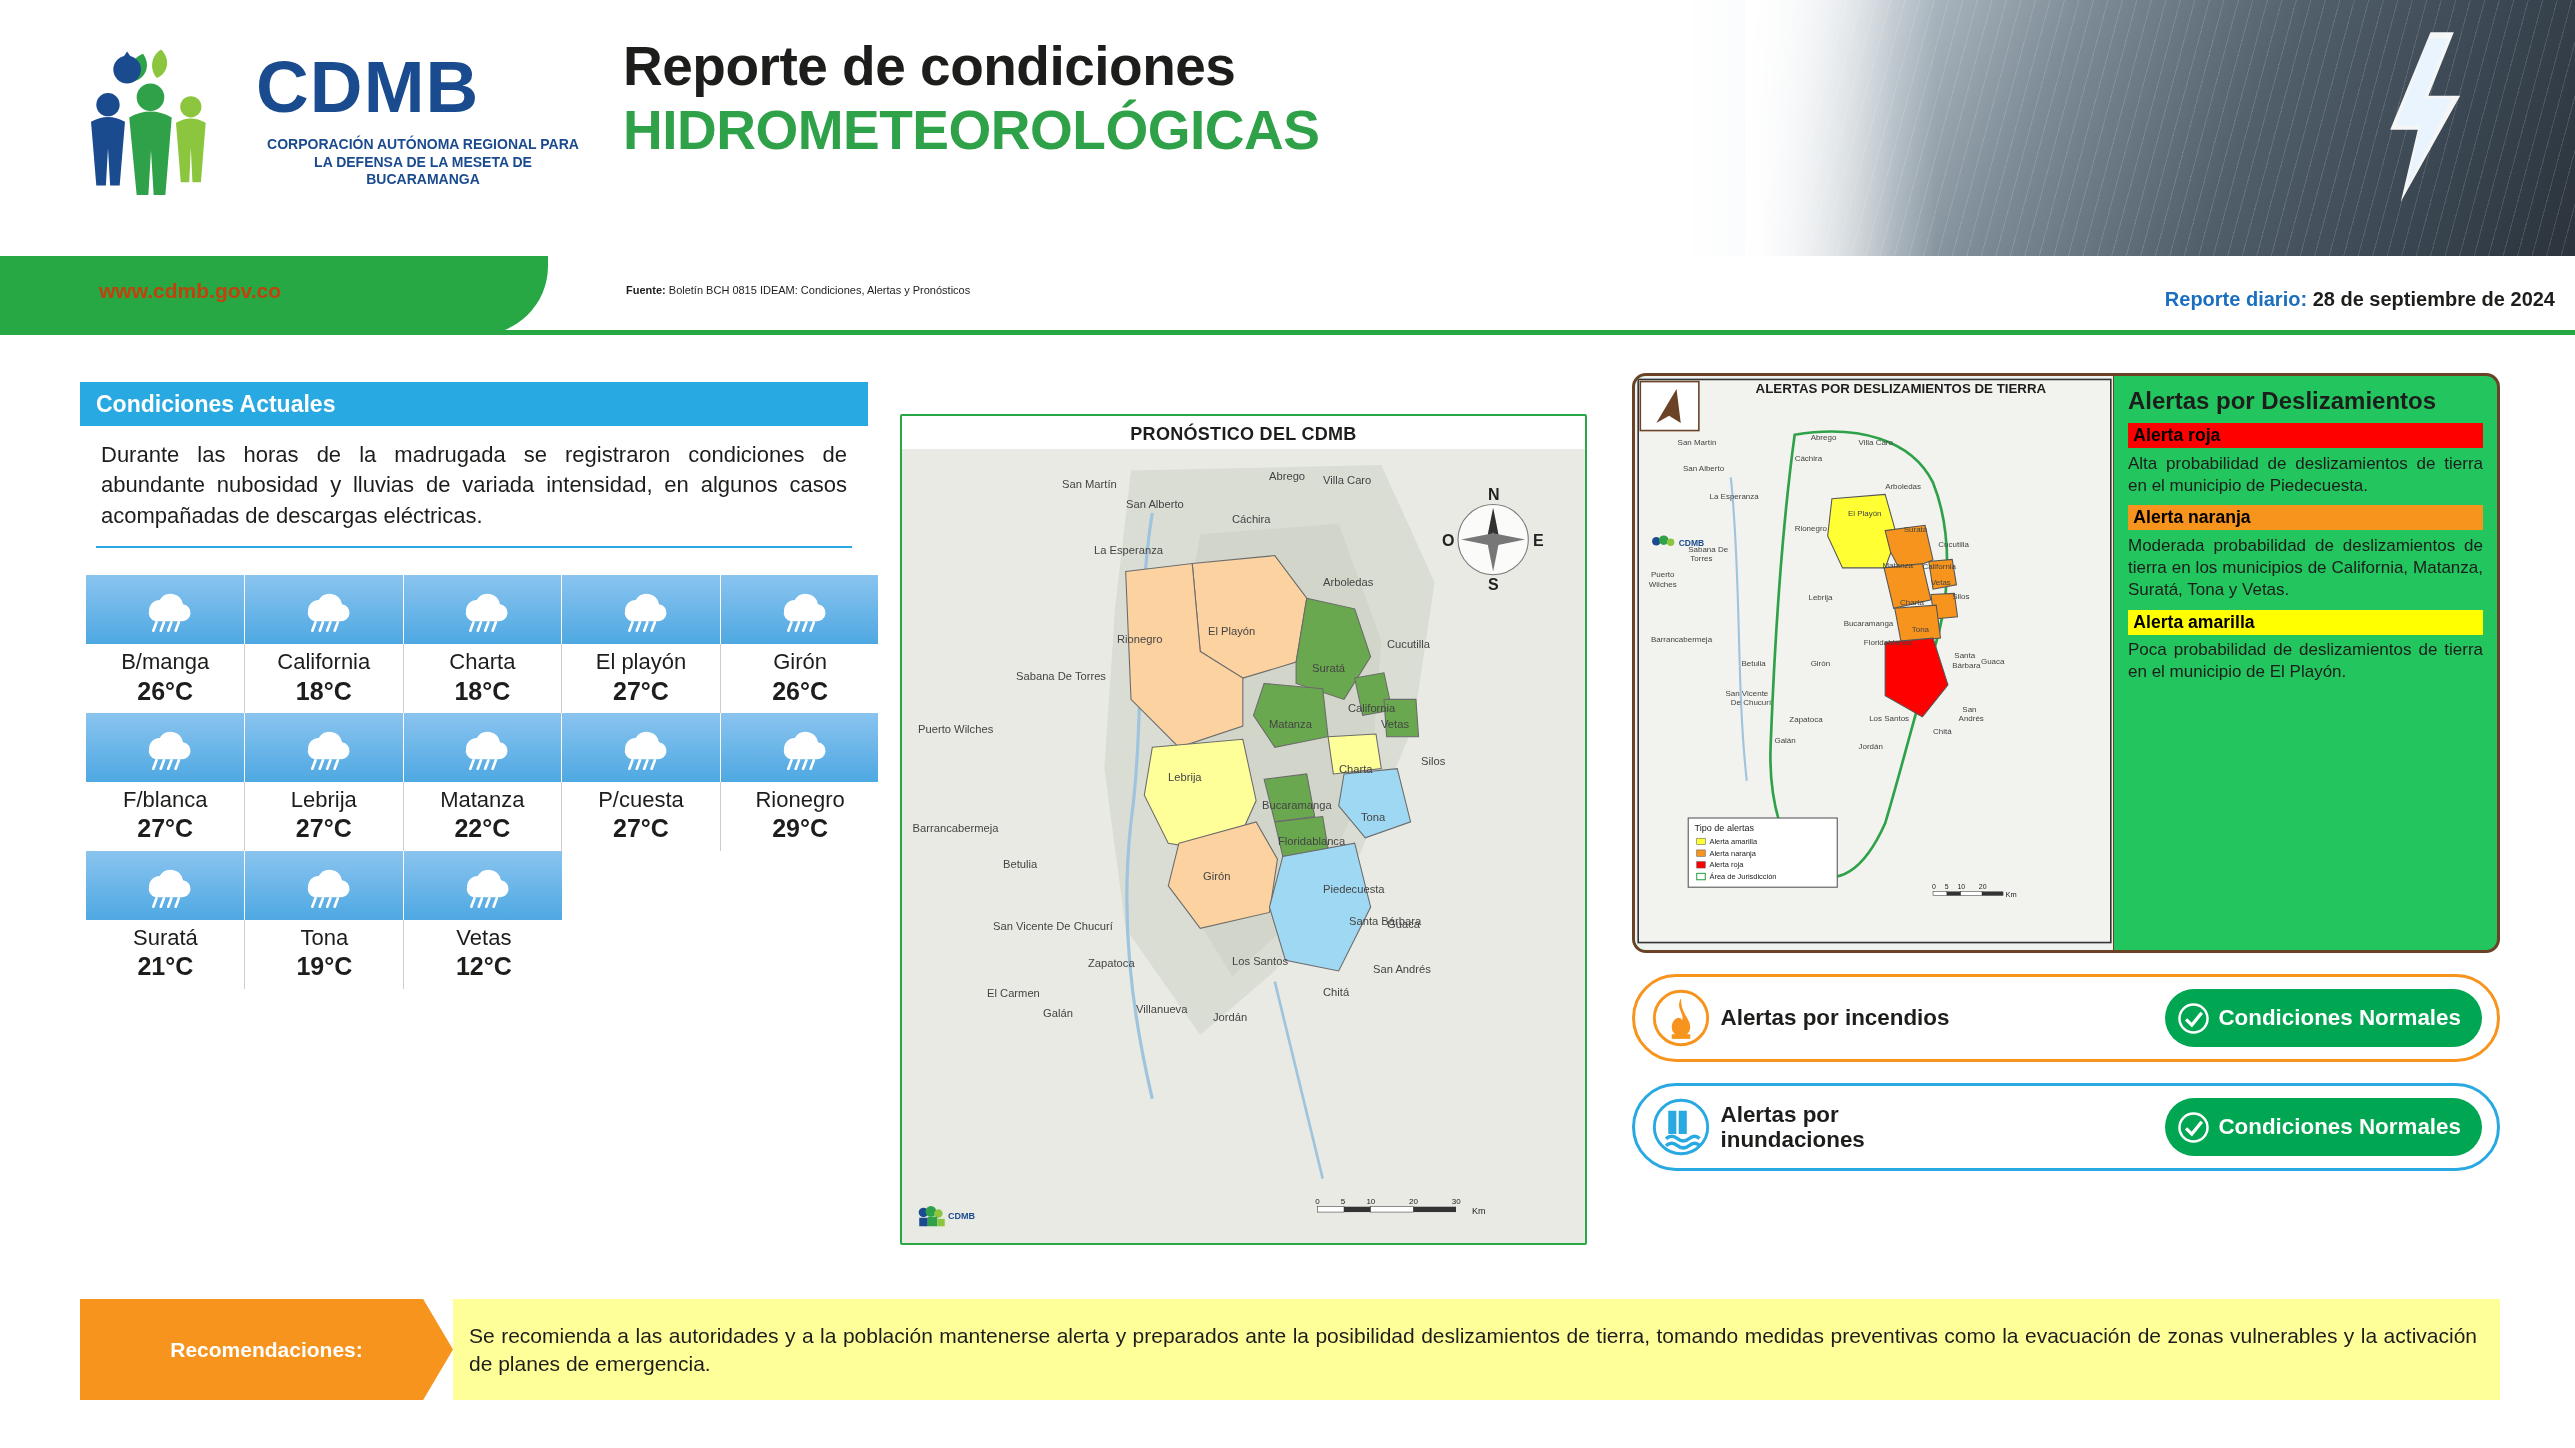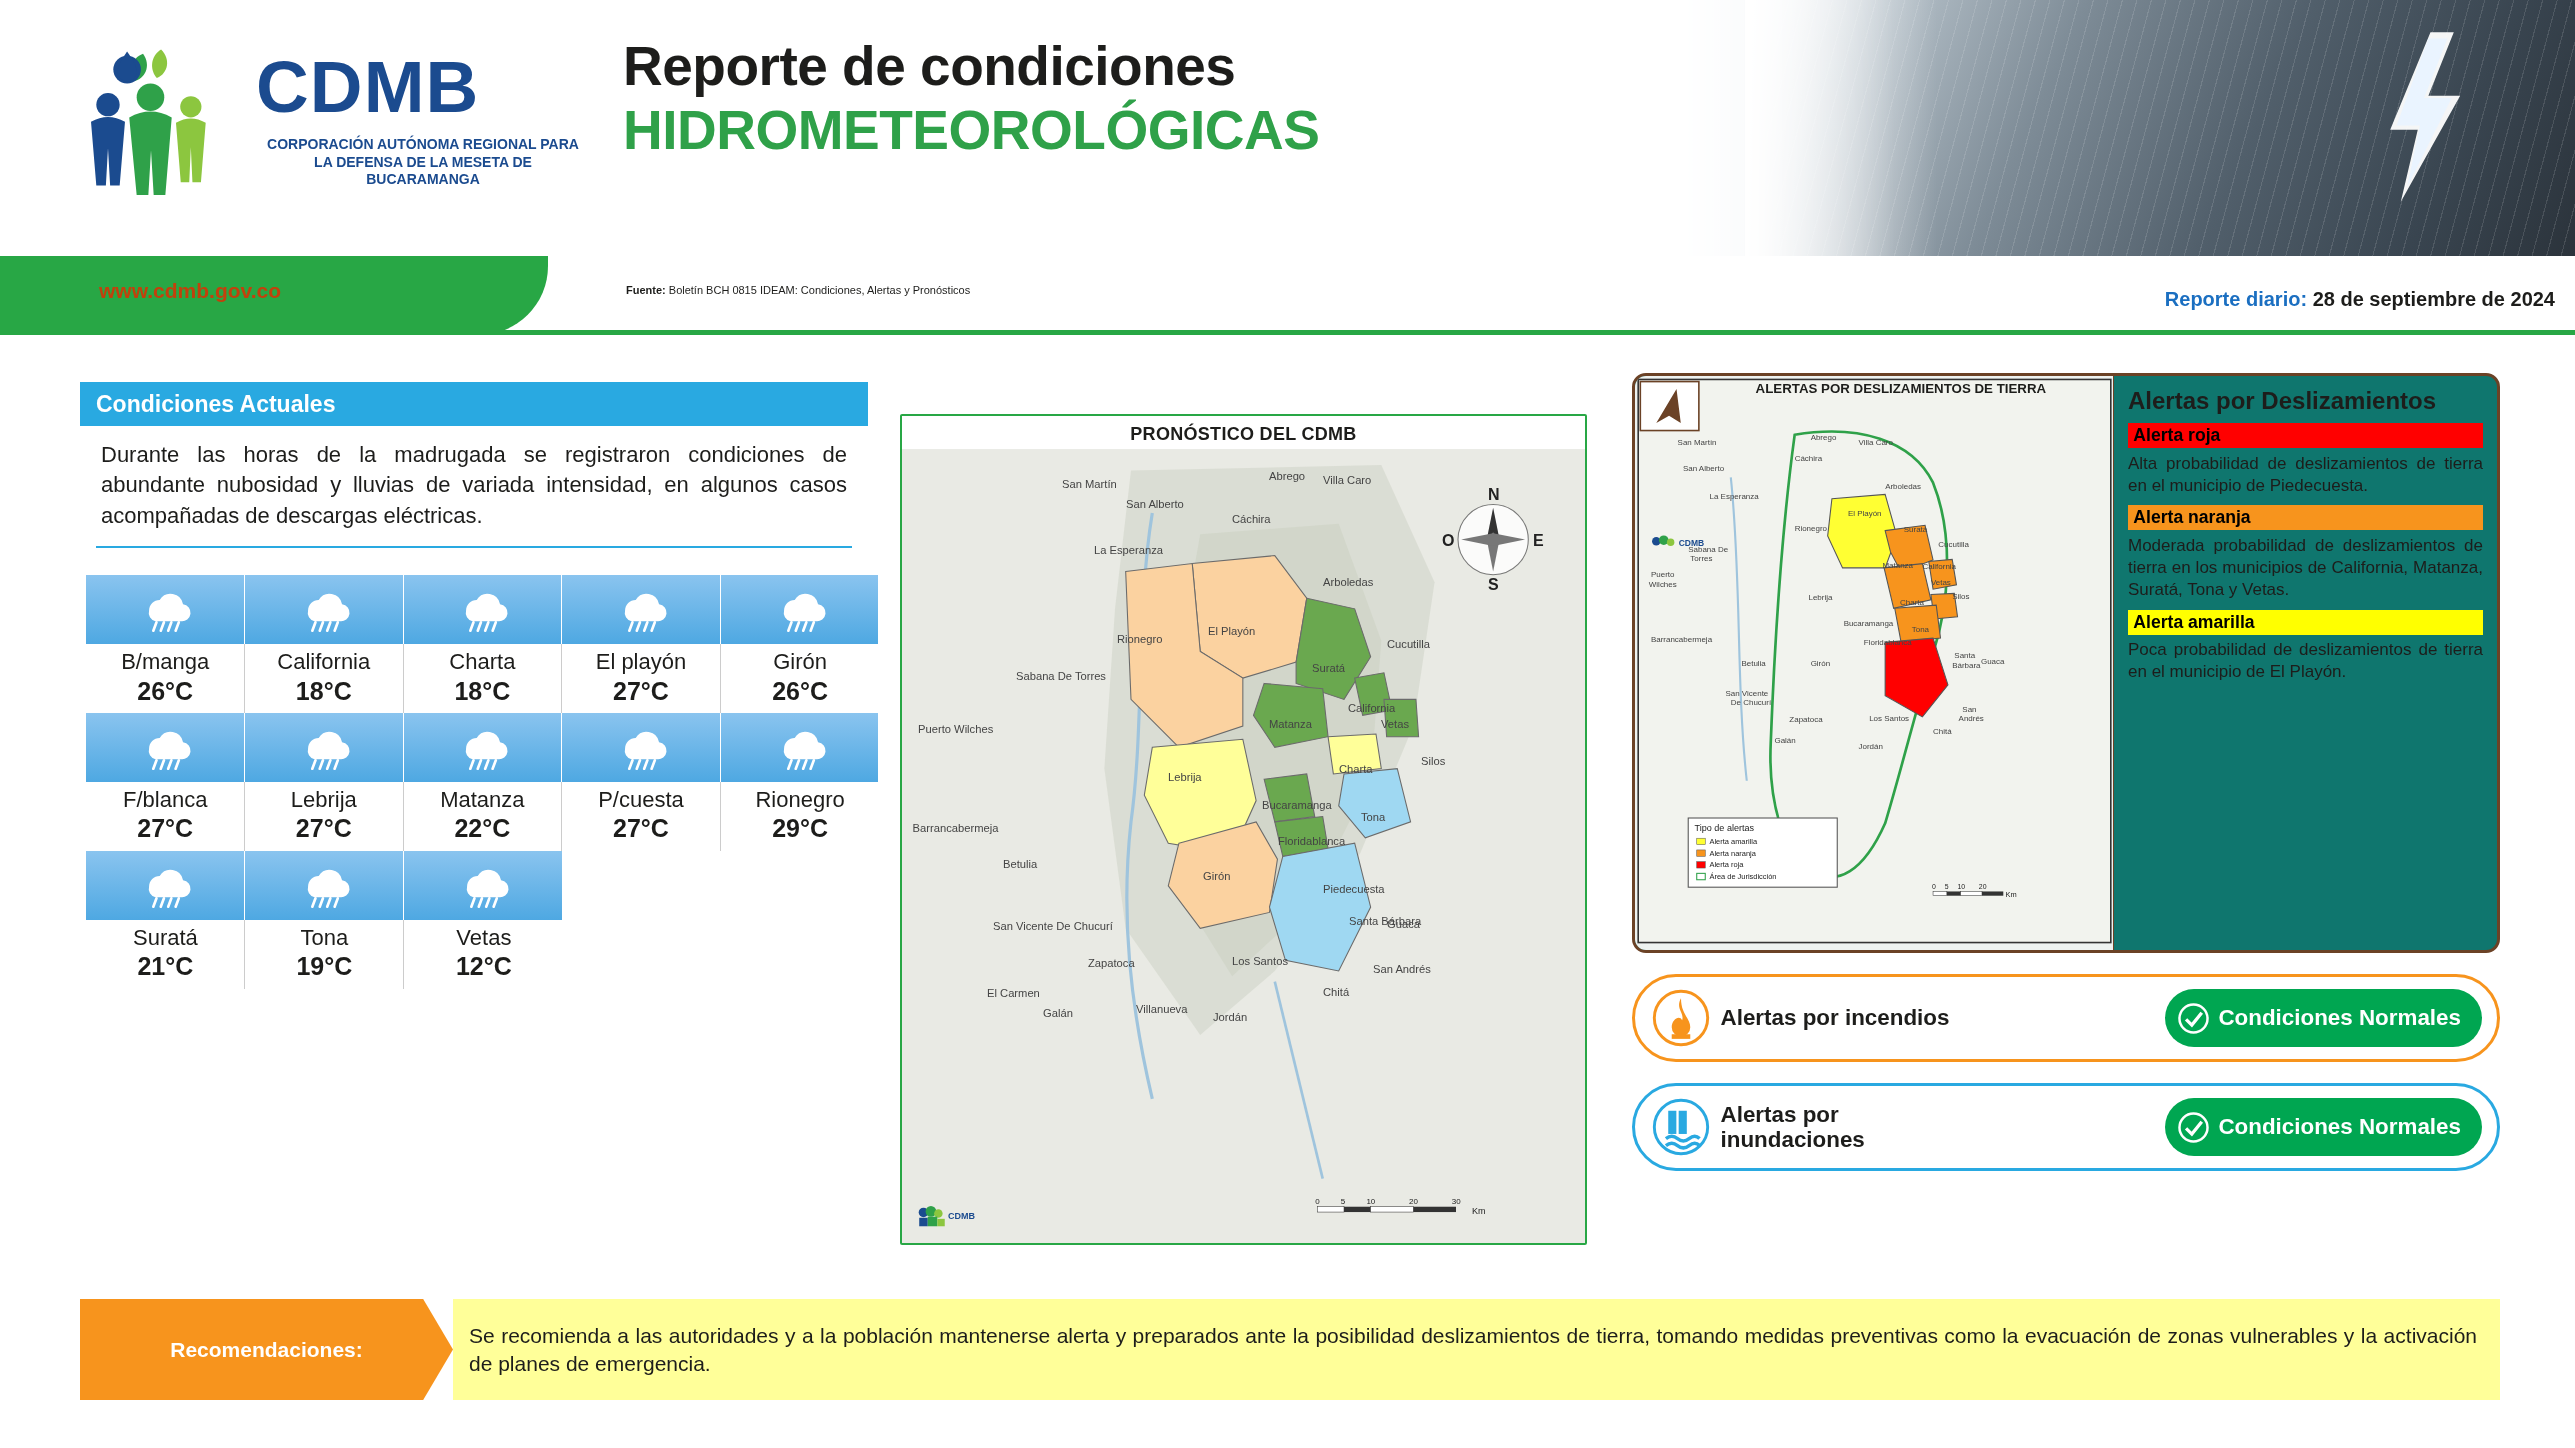--- a/index.html
+++ b/index.html
@@ -123,21 +123,21 @@
     width: 687px; height: 831px;
     border: 2.1px solid #28a745; background: #ffffff; border-radius: 2.1px;
     overflow: hidden;
   }
   .map-title { text-align:center; font-size: 18px; font-weight: bold; color:#1d1d1b; padding-top: 7.5px; letter-spacing: 0.3px;}
   .map-canvas { position:absolute; left:0; right:0; top: 33px; bottom:0; }
 
   
   .col-right { position:absolute; left: 1632px; top: 373px; width: 868px; }
   .slide-card {
-    border: 3.2px solid #6b4226; border-radius: 14px; background:#0f766e;
+    border: 3.2px solid #6b4226; border-radius: 14px; background:#22c55e;
     display:flex; height: 580px; overflow:hidden;
   }
   .slide-map { width: 479px; position:relative; background:#eef2f0; border-right: 1.1px solid #6b4226; }
   .slide-map-title {
     position:absolute; left:59px; top:5.3px; right:5.3px;
     font-size: 13.3px; font-weight:bold; text-align:center; color:#1d1d1b;
   }
   .slide-right { flex:1; padding: 11.7px 14px 5.3px 14px; }
   .slide-h { font-size: 24px; font-weight: bold; color:#1d1d1b; line-height:1.12; }
   .alert-tag { color:#1d1d1b; font-weight: bold; font-size: 17.6px; padding: 2.1px 5.3px; margin-top: 8.5px; }

